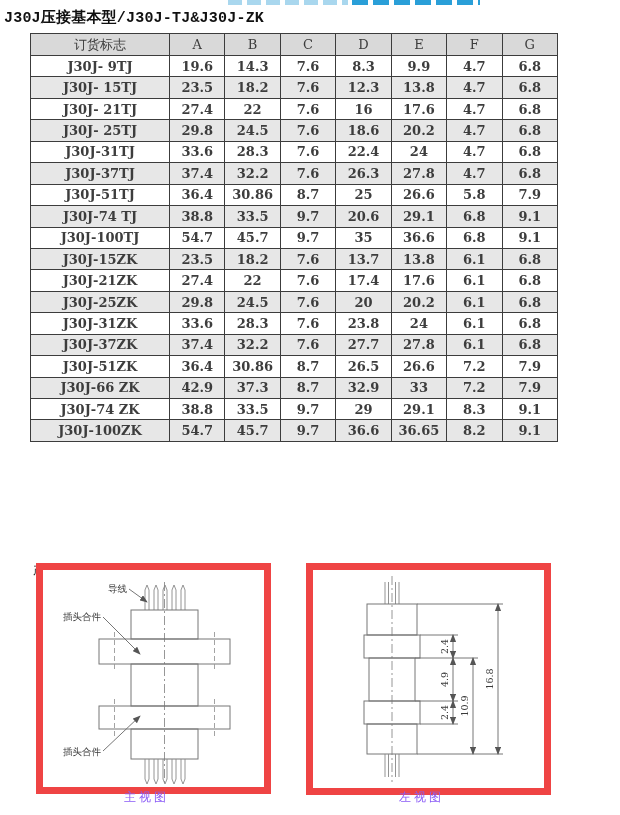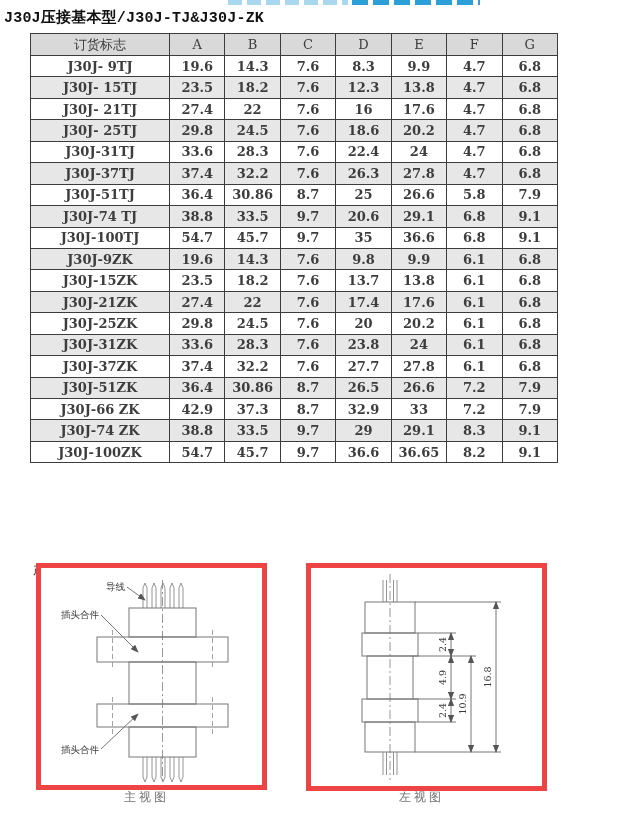--- a/index.html
+++ b/index.html
@@ -37,25 +37,25 @@
   table.spec{border:1.5px solid #2e2e2e;}
   table.spec thead tr{height:22px;}
   table.spec tbody tr{height:21.45px;font-weight:bold;}
   table.spec thead th{background:var(--header-bg,#d9d9d9);font-weight:normal;}
   table.spec tbody tr:nth-child(even){background:var(--row-alt-bg,#e7e7e7);}
   
   .fig-caption-top{
     position:absolute;top:563px;font-size:11.5px;letter-spacing:1.5px;color:#1d1d1d;
   }
   .cap-left{left:33px;} .cap-right{left:334px;}
-  .fig-box{position:absolute;top:563px;border:5px solid #ef4444;background:#fff;}
+  .fig-box{position:absolute;top:563px;border:7px solid #ef4444;background:#fff;}
   .box-front{left:36px;width:221px;height:217px;}
   .box-side{left:306px;width:231px;height:218px;}
   .fig-caption-bottom{
-    position:absolute;top:789px;font-size:12px;letter-spacing:3px;color:#737373;text-align:center;
+    position:absolute;top:789px;font-size:12px;letter-spacing:3px;color:#8b5cf6;text-align:center;
   }
   .cb-left{left:36px;width:221px;} .cb-right{left:306px;width:231px;}
   svg{display:block;}
   svg .shape{fill:none;stroke:#777;stroke-width:1;}
   svg .thin{fill:none;stroke:#888;stroke-width:0.9;}
   svg .center{fill:none;stroke:#8b8b8b;stroke-width:0.9;stroke-dasharray:9 3 2 3;}
   svg .dash{fill:none;stroke:#999;stroke-width:0.9;stroke-dasharray:5 3;}
   svg .dim{fill:none;stroke:#666;stroke-width:0.9;}
   svg text{fill:#3a3a3a;font-size:9.5px;font-family:"DejaVu Serif", serif;}
   svg .ah{fill:#555;}
@@ -174,30 +174,20 @@
       </tr>
       <tr>
         <td>J30J-100TJ</td>
         <td>54.7</td>
         <td>45.7</td>
         <td>9.7</td>
         <td>35</td>
         <td>36.6</td>
         <td>6.8</td>
         <td>9.1</td>
-      </tr>
-      <tr>
-        <td>J30J-9ZK</td>
-        <td>19.6</td>
-        <td>14.3</td>
-        <td>7.6</td>
-        <td>9.8</td>
-        <td>9.9</td>
-        <td>6.1</td>
-        <td>6.8</td>
       </tr>
       <tr>
         <td>J30J-15ZK</td>
         <td>23.5</td>
         <td>18.2</td>
         <td>7.6</td>
         <td>13.7</td>
         <td>13.8</td>
         <td>6.1</td>
         <td>6.8</td>

